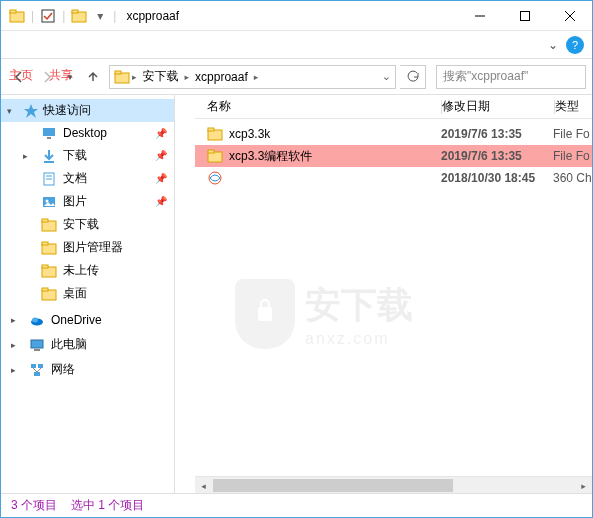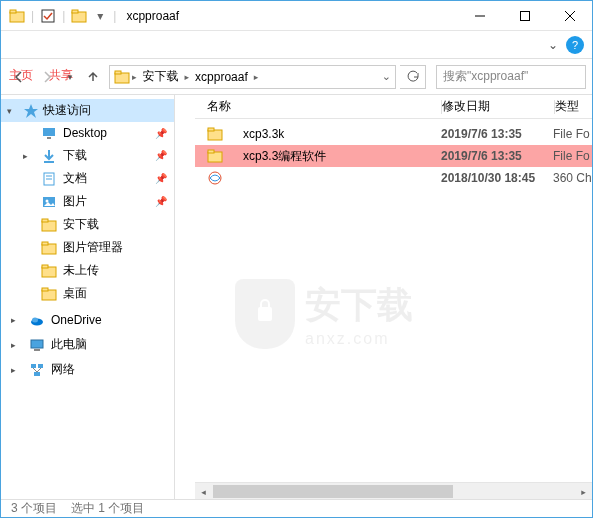--- a/index.html
+++ b/index.html
@@ -44,31 +44,31 @@
 .main { flex: 1; display: flex; flex-direction: column; overflow: hidden; position: relative; margin-left: 20px; }
 .cols { display: flex; border-bottom: 1px solid #e5e5e5; height: 24px; align-items: center; padding-left: 8px; }
 .col-name { width: 238px; padding-left: 4px; }
 .col-date { width: 112px; }
 .col-type { flex: 1; }
 .col-sep { width: 1px; height: 14px; background: #e0e0e0; }
 
 .filelist { flex: 1; overflow: auto; padding-top: 4px; position: relative; }
 .row { display: flex; align-items: center; height: 22px; padding-left: 8px; }
 .row.selected { background: #fca5a5; }
-.row .cell-name { width: 238px; display: flex; align-items: center; gap: 20px; padding-left: 4px; }
+.row .cell-name { width: 238px; display: flex; align-items: center; gap: 6px; padding-left: 4px; }
 .row .cell-date { width: 112px; color: #555; font-weight: bold; }
 .row .cell-type { flex: 1; color: #555; white-space: nowrap; }
 
 .watermark { position: absolute; top: 160px; left: 40px; opacity: 0.10; font-size: 36px; color: #000; display: flex; align-items: center; gap: 10px; pointer-events: none; }
 .watermark .shield { width: 60px; height: 70px; background: #888; border-radius: 8px 8px 28px 28px; display: flex; align-items: center; justify-content: center; }
 .watermark-text { display: flex; flex-direction: column; }
 .watermark-text .big { font-size: 36px; font-weight: bold; color: #666; }
 .watermark-text .sm { font-size: 16px; letter-spacing: 2px; color: #666; }
 
-.statusbar { height: 18px; border-top: 1px solid #e0e0e0; display: flex; align-items: center; padding: 0 10px; gap: 14px; color: #737373; }
+.statusbar { height: 24px; border-top: 1px solid #e0e0e0; display: flex; align-items: center; padding: 0 10px; gap: 14px; color: #a21caf; }
 
 .hscroll { height: 17px; background: #f0f0f0; border-top: 1px solid #e5e5e5; position: relative; }
 .hscroll-thumb { position: absolute; left: 18px; top: 2px; width: 240px; height: 13px; background: #cdcdcd; }
 .hscroll-arr { position: absolute; top: 0; width: 17px; height: 17px; display: flex; align-items: center; justify-content: center; color: #666; font-size: 9px; }
 .hscroll-arr.l { left: 0; }
 .hscroll-arr.r { right: 0; }
 
 svg { display: block; }
 </style>
 </head>

